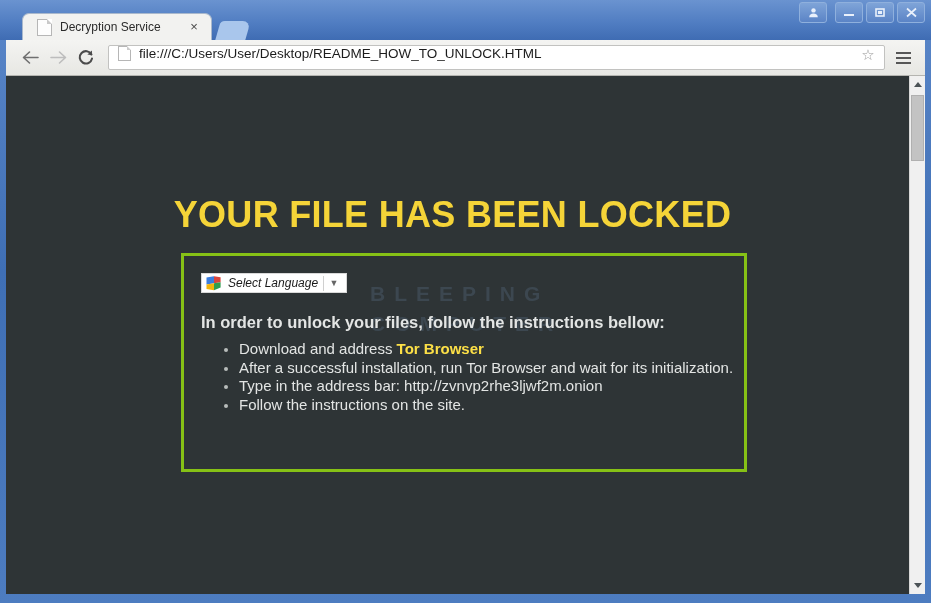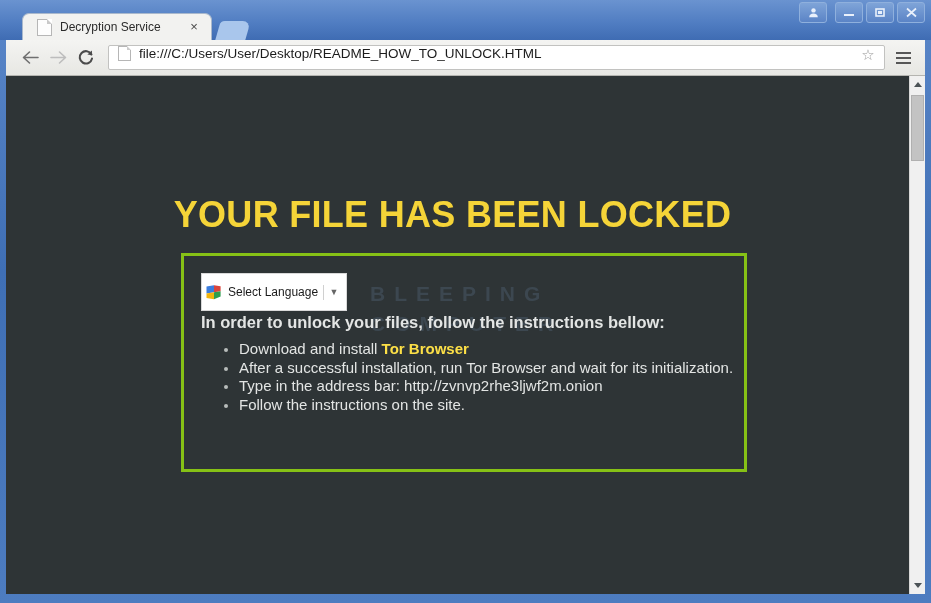--- a/index.html
+++ b/index.html
@@ -220,27 +220,28 @@
     font-weight: bold;
     letter-spacing: 9px;
     line-height: 30px;
     white-space: pre;
     pointer-events: none;
     user-select: none;
   }
   .translate-widget {
     position: absolute;
     left: 17px; top: 17px;
-    height: 38px;
+    height: 20px;
     background: #ffffff;
     border: 1px solid #d9d9d9;
     display: flex; align-items: center;
     box-sizing: border-box;
     cursor: pointer;
     padding: 0 2px 0 3px;
+    font-style: italic;
   }
   .g-icon {
     width: 17px; height: 17px;
     position: relative;
     flex: 0 0 auto;
     margin-right: 6px;
   }
   .translate-label {
     font-size: 12px;
     color: #1a1a1a;
@@ -409,21 +410,21 @@
             </svg>
           </span>
           <span class="translate-label">Select Language</span>
           <span class="translate-sep"></span>
           <span class="translate-arrow">▼</span>
         </div>
 
         <div class="subhead">In order to unlock your files, follow the instructions bellow:</div>
 
         <ul class="steps">
-          <li><span>Download and install </span><a class="tor-link">Tor Browser</a></li>
+          <li><span>Download and address </span><a class="tor-link">Tor Browser</a></li>
           <li><span>After a successful installation, run Tor Browser and wait for its initialization.</span></li>
           <li><span>Type in the address bar: http://zvnvp2rhe3ljwf2m.onion</span></li>
           <li><span>Follow the instructions on the site.</span></li>
         </ul>
 
       </div>
     </div>
 
     <div class="scrollbar">
       <div class="sb-arrow up">

